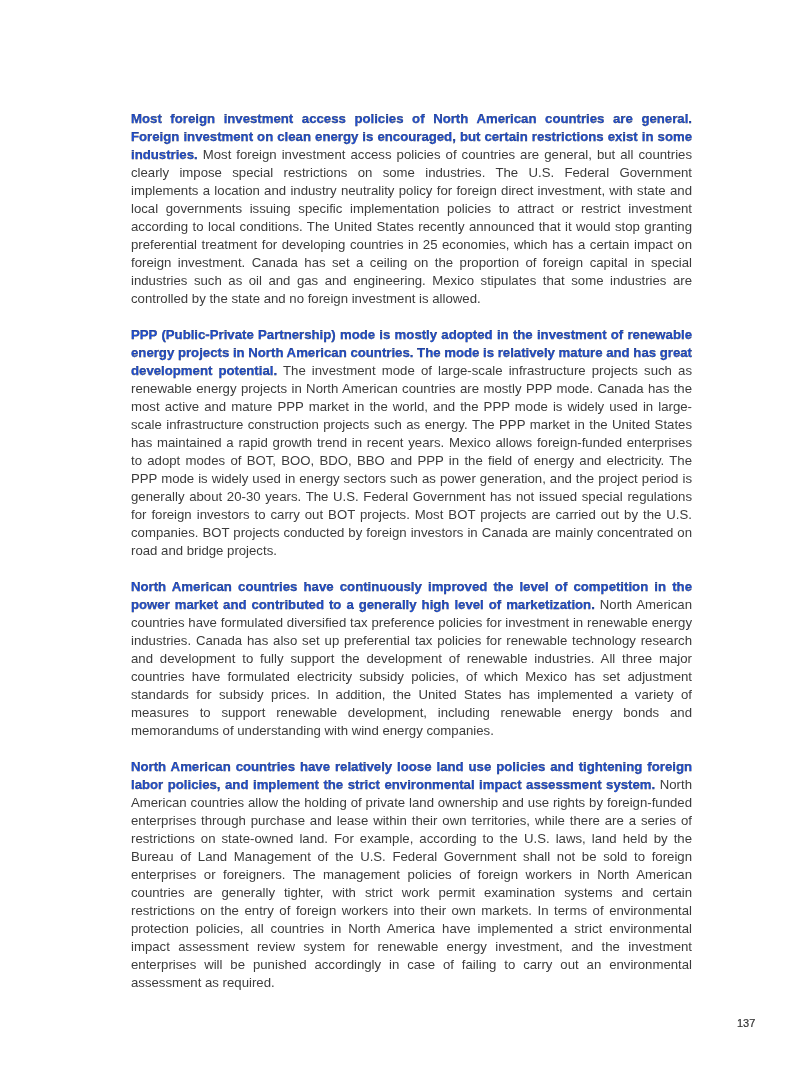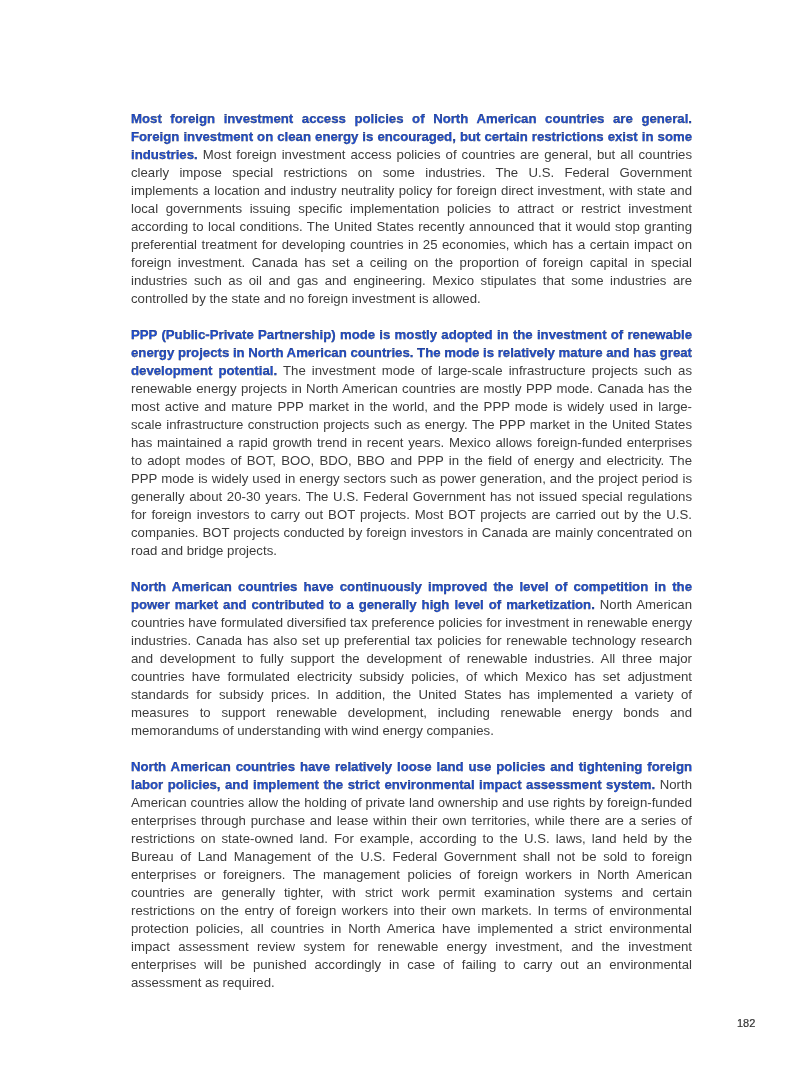--- a/index.html
+++ b/index.html
@@ -53,13 +53,13 @@
     <span class="lead">PPP (Public-Private Partnership) mode is mostly adopted in the investment of renewable energy projects in North American countries. The mode is relatively mature and has great development potential.</span><span> The investment mode of large-scale infrastructure projects such as renewable energy projects in North American countries are mostly PPP mode. Canada has the most active and mature PPP market in the world, and the PPP mode is widely used in large-scale infrastructure construction projects such as energy. The PPP market in the United States has maintained a rapid growth trend in recent years. Mexico allows foreign-funded enterprises to adopt modes of BOT, BOO, BDO, BBO and PPP in the field of energy and electricity. The PPP mode is widely used in energy sectors such as power generation, and the project period is generally about 20-30 years. The U.S. Federal Government has not issued special regulations for foreign investors to carry out BOT projects. Most BOT projects are carried out by the U.S. companies. BOT projects conducted by foreign investors in Canada are mainly concentrated on road and bridge projects.</span>
   </p>
   <p class="para">
     <span class="lead">North American countries have continuously improved the level of competition in the power market and contributed to a generally high level of marketization.</span><span> North American countries have formulated diversified tax preference policies for investment in renewable energy industries. Canada has also set up preferential tax policies for renewable technology research and development to fully support the development of renewable industries. All three major countries have formulated electricity subsidy policies, of which Mexico has set adjustment standards for subsidy prices. In addition, the United States has implemented a variety of measures to support renewable development, including renewable energy bonds and memorandums of understanding with wind energy companies.</span>
   </p>
   <p class="para">
     <span class="lead">North American countries have relatively loose land use policies and tightening foreign labor policies, and implement the strict environmental impact assessment system.</span><span> North American countries allow the holding of private land ownership and use rights by foreign-funded enterprises through purchase and lease within their own territories, while there are a series of restrictions on state-owned land. For example, according to the U.S. laws, land held by the Bureau of Land Management of the U.S. Federal Government shall not be sold to foreign enterprises or foreigners. The management policies of foreign workers in North American countries are generally tighter, with strict work permit examination systems and certain restrictions on the entry of foreign workers into their own markets. In terms of environmental protection policies, all countries in North America have implemented a strict environmental impact assessment review system for renewable energy investment, and the investment enterprises will be punished accordingly in case of failing to carry out an environmental assessment as required.</span>
   </p>
 </div>
 
-<div class="page-number">182</div>
+<div class="page-number">137</div>
 
 </body></html>

